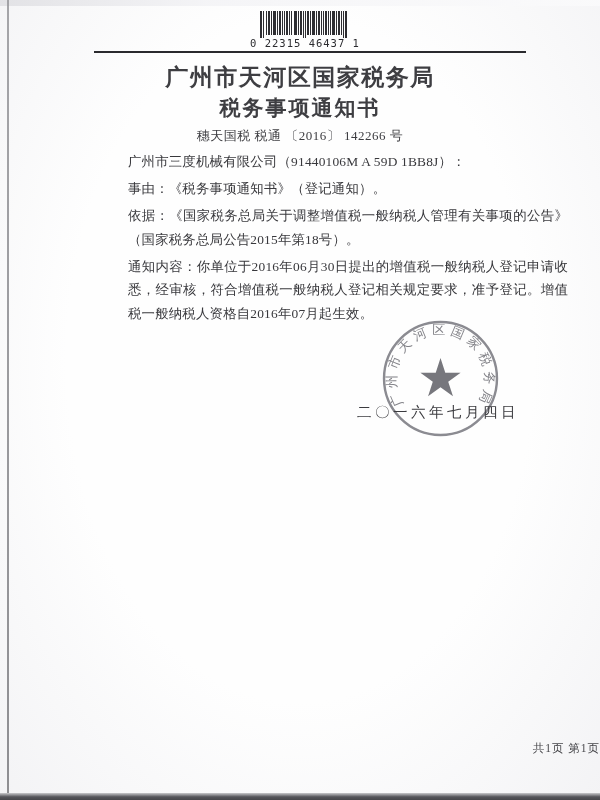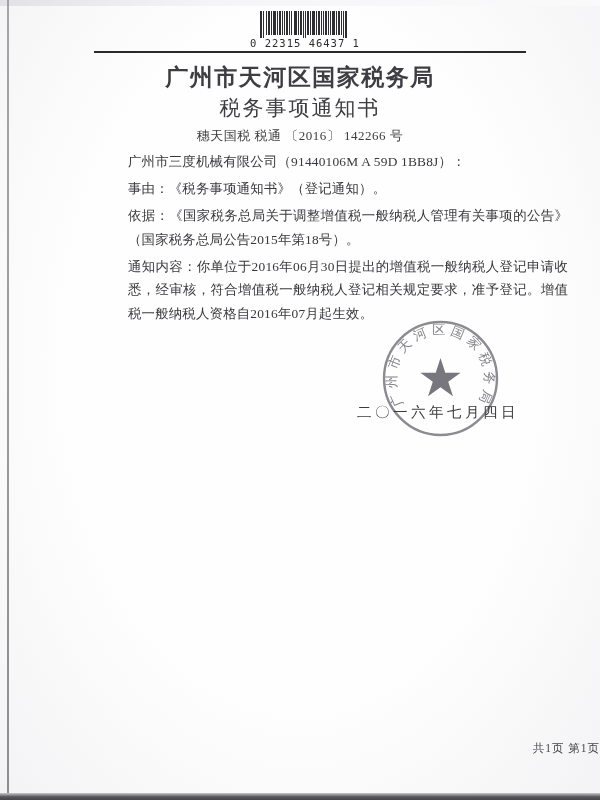--- a/index.html
+++ b/index.html
@@ -21,21 +21,21 @@
   .barcode{position:absolute;left:250px;top:11px;width:110px;text-align:center;}
   .barcode svg{display:block;margin:0 auto;}
   .barcode-digits{
     font-family:"DejaVu Sans Mono","Liberation Mono",monospace;
     font-size:10.5px;letter-spacing:1px;color:#2c2c30;margin-top:-1px;white-space:nowrap;
   }
   .divider{position:absolute;left:94px;top:51px;width:432px;height:2px;background:#2a2a2e;}
   .title-1{position:absolute;left:0;top:62px;width:100%;text-align:center;
     font-size:23px;font-weight:600;letter-spacing:1.5px;color:#3e3e42;}
   .title-2{position:absolute;left:0;top:94px;width:100%;text-align:center;
-    font-size:21px;font-weight:400;letter-spacing:2px;color:#3e3e42;}
+    font-size:21px;font-weight:700;letter-spacing:2px;color:#3e3e42;}
   .doc-number{position:absolute;left:0;top:127px;width:100%;text-align:center;
     font-size:13px;letter-spacing:.5px;color:#3c3c40;}
   .body-text{position:absolute;left:96px;top:150px;width:440px;
     font-size:13.4px;line-height:23.5px;letter-spacing:.2px;color:#38383c;text-align:justify;margin-left:32px;}
   .body-text p{margin:0 0 3.5px 0;}
   
   .seal{position:absolute;left:380px;top:318px;width:121px;height:121px;
     opacity:.82;filter:blur(.3px);z-index:3;}
   .authority-label{position:absolute;left:372px;top:356px;z-index:2;
     font-size:14px;letter-spacing:2.5px;color:#3b3b3f;white-space:nowrap;}

